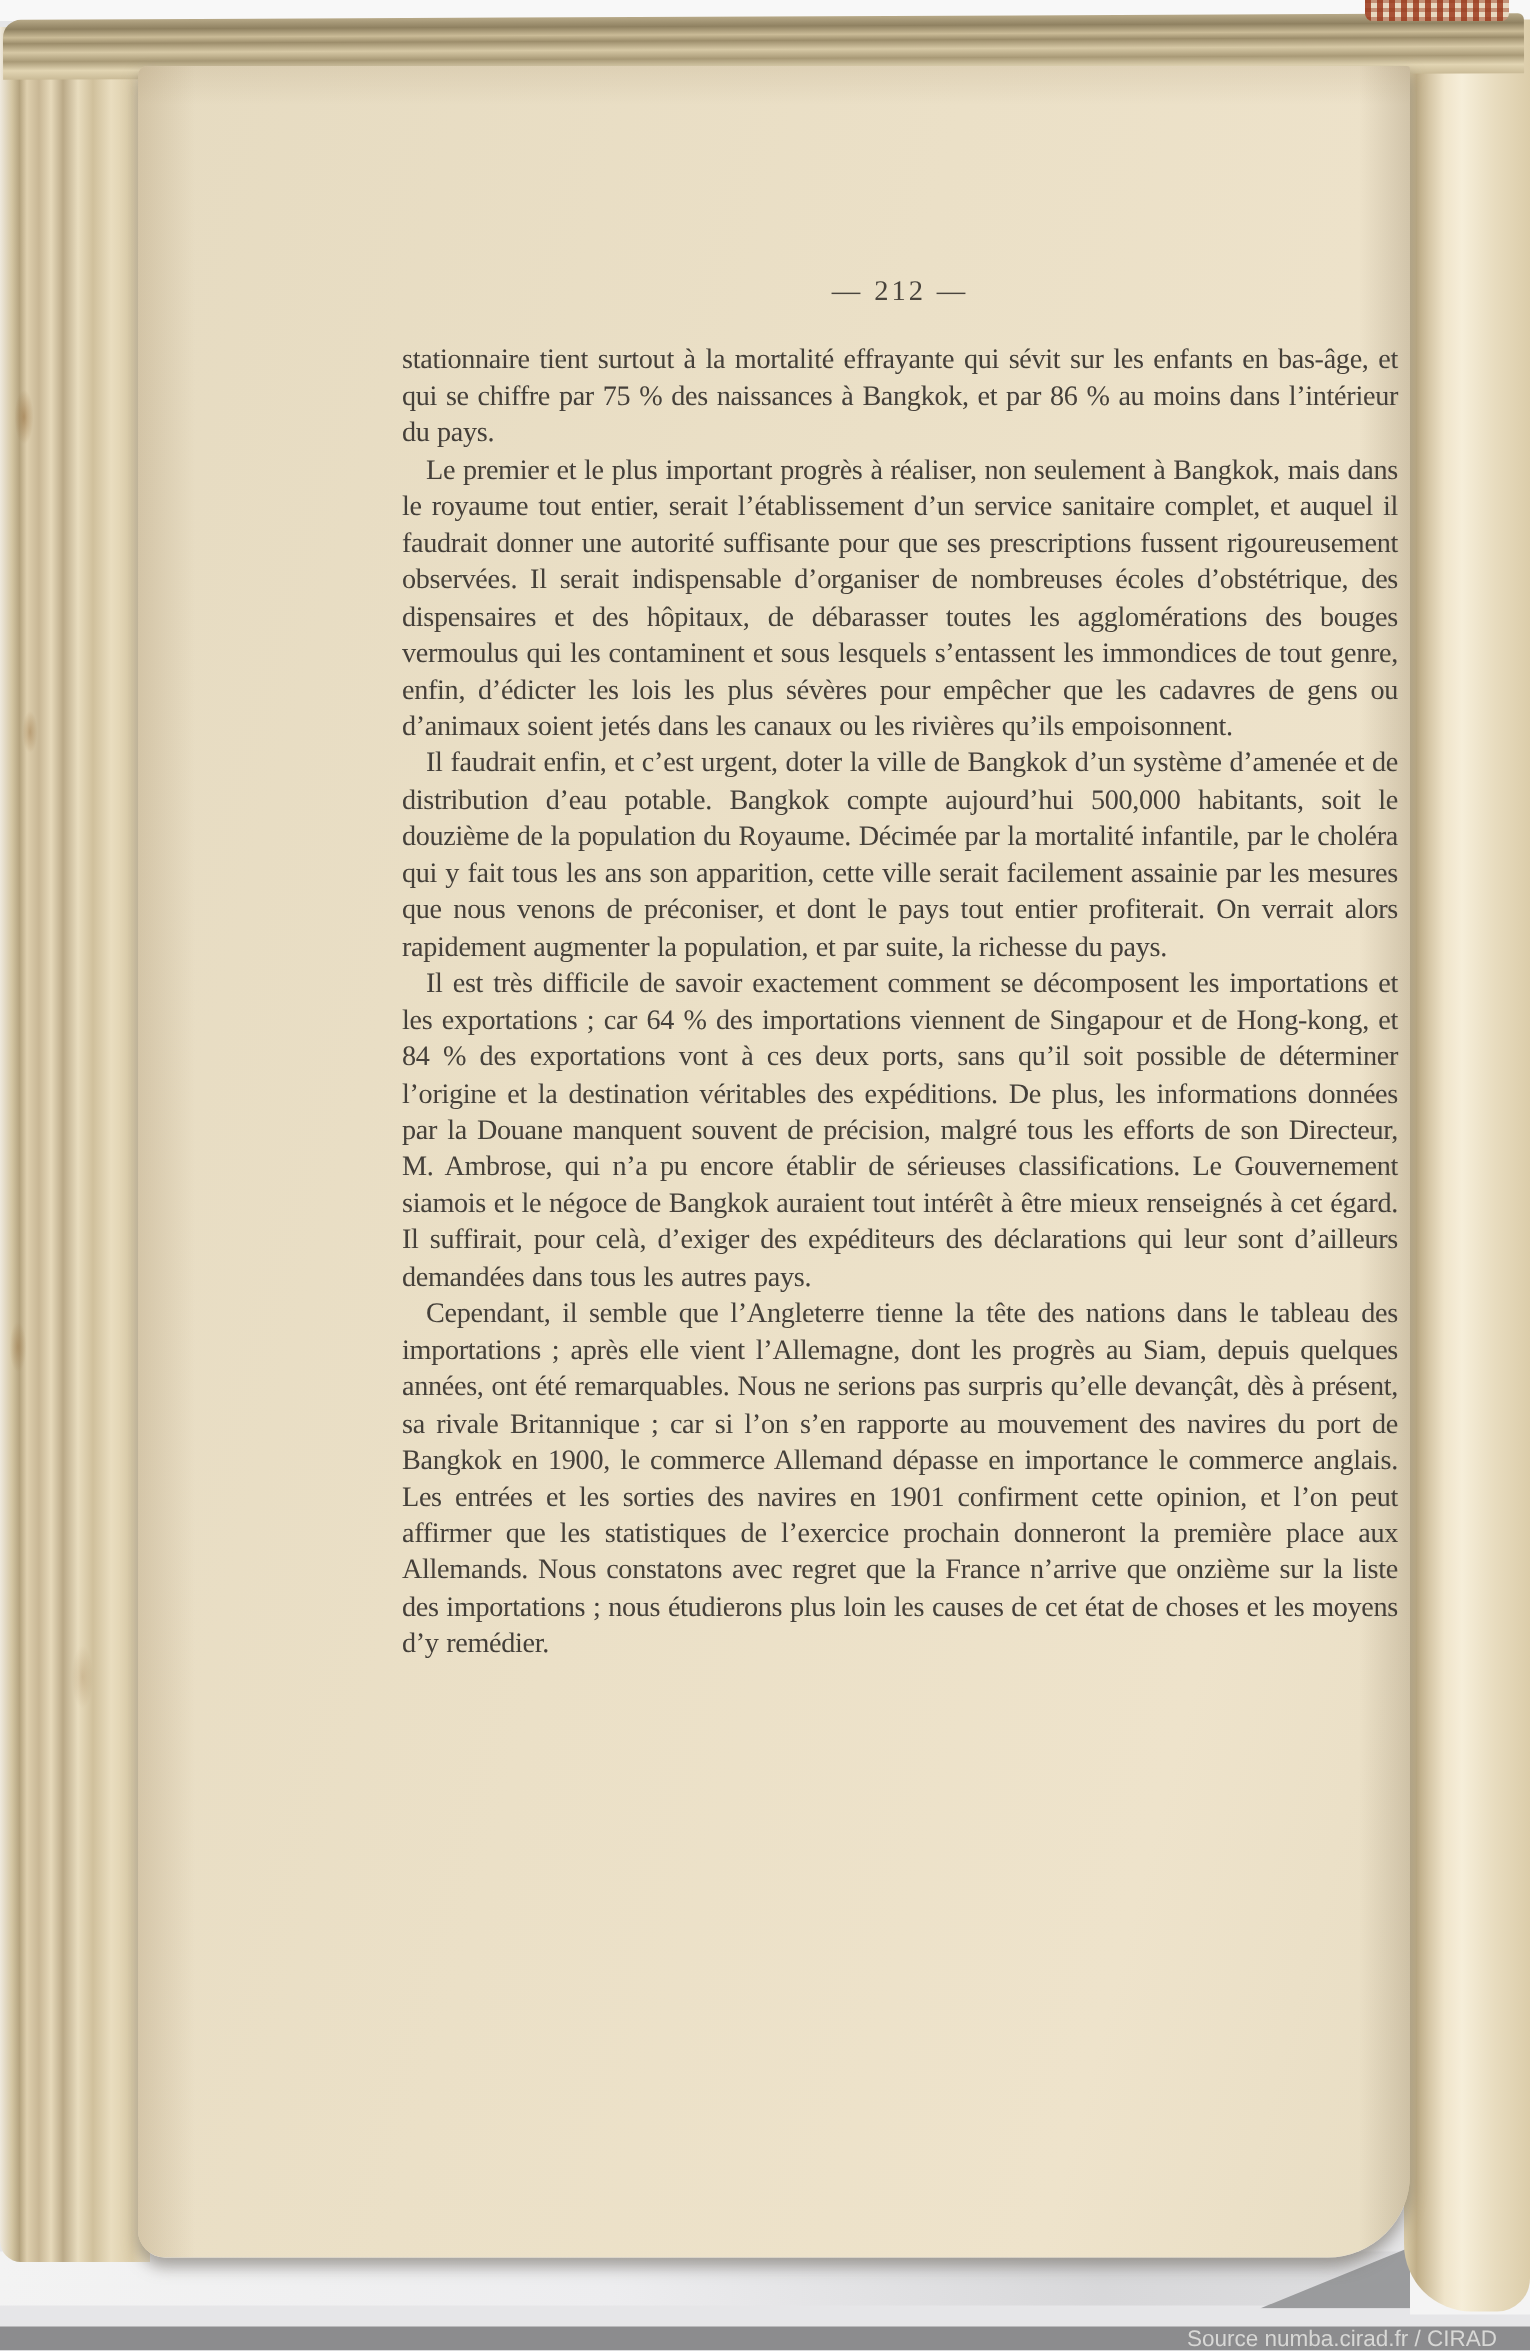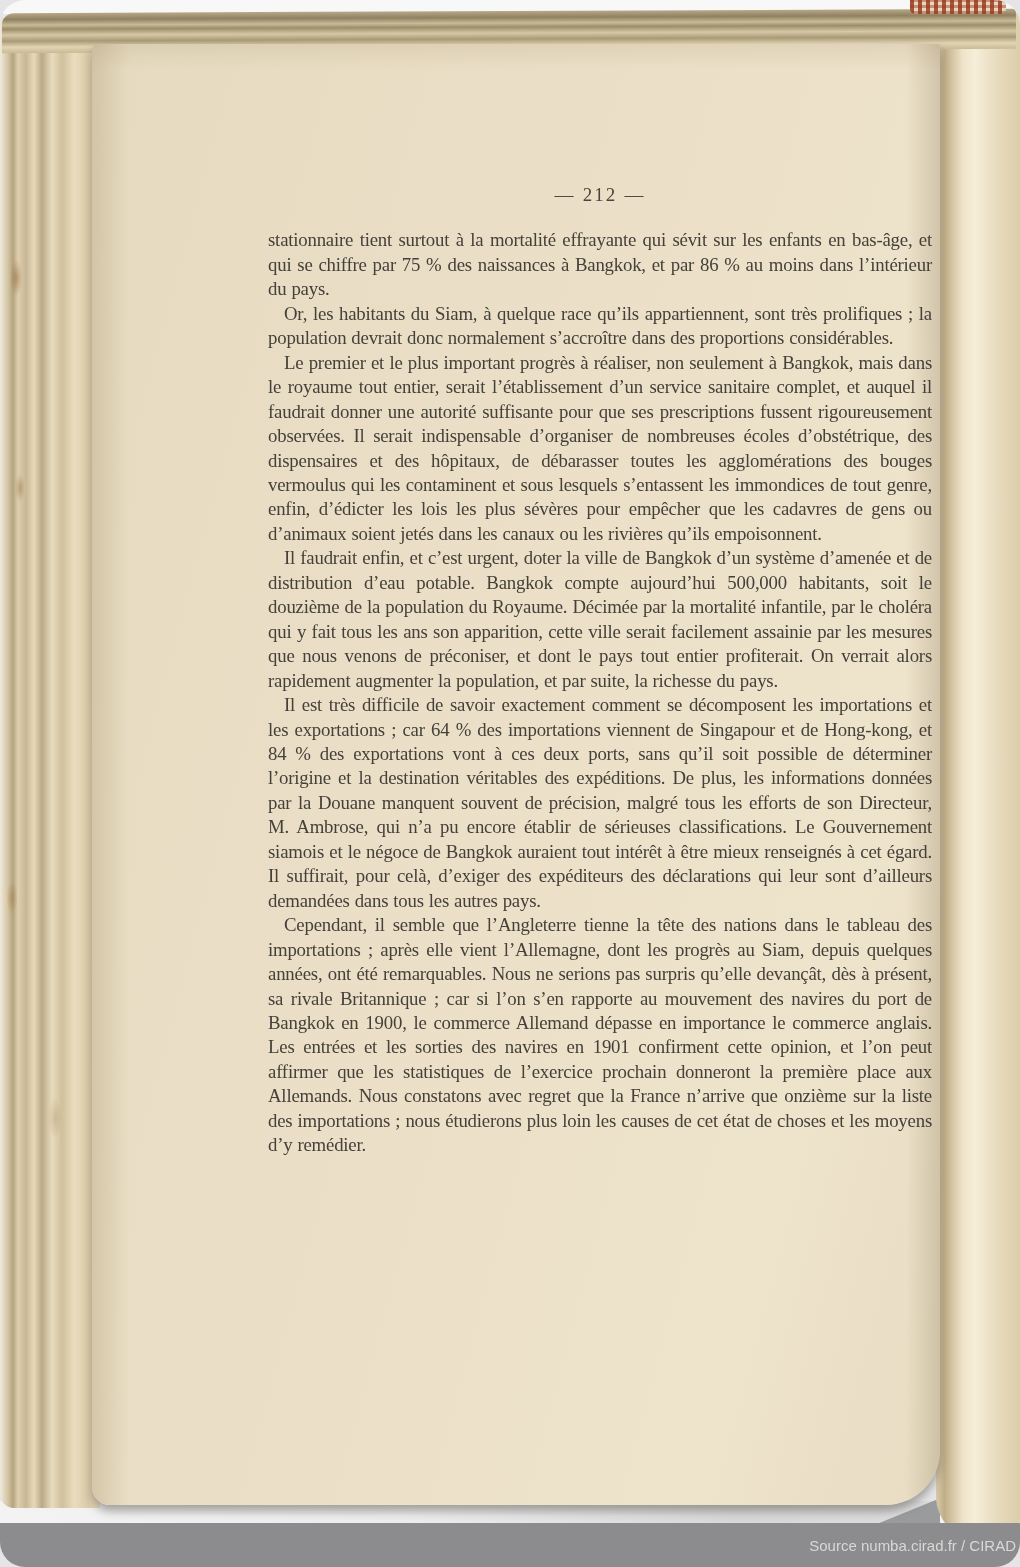--- a/index.html
+++ b/index.html
@@ -1,20 +1,19 @@
 <!DOCTYPE html>
 <html><head>
 <meta charset="utf-8">
 <style>
   html,body{margin:0;padding:0;background:#e5e5e7;}
   .scan{
     position:relative;width:1020px;height:1567px;overflow:hidden;
     background:#e6e6e8;
     font-family:"Liberation Serif","DejaVu Serif",serif;
-    border-radius:25px;
   }
   .scanner-bed-top{
     position:absolute;left:0;top:0;width:1020px;height:14px;background:#f8f8f8;
   }
   .below-page{
     position:absolute;left:0;right:0;bottom:30px;height:36px;
     background:linear-gradient(90deg,#f3f3f3 0%,#ededef 40%,#d8d8da 72%,#dfdfe1 100%);
   }
   .corner-highlight{
     position:absolute;right:0;bottom:24px;width:80px;height:48px;background:#f4f4f4;
@@ -72,22 +71,22 @@
     position:absolute;left:268px;top:183px;width:664px;
     color:#45403a;font-size:18.8px;line-height:24.45px;
     text-align:justify;letter-spacing:-.2px;word-spacing:.5px;
   }
   .page-number{
     text-align:center;letter-spacing:2px;margin:0 0 21px 0;font-size:19px;color:#49443d;
   }
   .content p{margin:0;text-indent:16px;}
   .content p.no-indent{text-indent:0;}
   .footer-bar{
-    position:absolute;left:0;right:0;bottom:0;height:44px;background:#8c8c8e;
-    display:flex;align-items:center;justify-content:flex-end;padding-right:4px;
+    position:absolute;left:0;right:0;bottom:0;height:16px;background:#8c8c8e;
+    display:flex;align-items:center;justify-content:flex-end;padding-right:22px;
     box-sizing:border-box;
     font-family:"Liberation Sans","DejaVu Sans",sans-serif;font-size:15px;color:#d8d8d6;
   }
 </style>
 </head>
 <body>
 
 <div class="scan">
 
   <div class="scanner-bed-top"></div>
@@ -101,21 +100,20 @@
   <div class="top-edges"></div>
   <div class="headband"></div>
 
   <div class="paper">
     <div class="paper-inner-shade"></div>
   </div>
 
   <div class="content">
     <div class="page-number">— 212 —</div>
     <p class="no-indent">stationnaire tient surtout à la mortalité effrayante qui sévit sur les enfants en bas-âge, et qui se chiffre par 75 % des naissances à Bangkok, et par 86 % au moins dans l’intérieur du pays.</p>
-    <p>Or, les habitants du Siam, à quelque race qu’ils appartiennent, sont très prolifiques ; la population devrait donc normalement s’accroître dans des proportions considérables.</p>
     <p>Le premier et le plus important progrès à réaliser, non seulement à Bangkok, mais dans le royaume tout entier, serait l’établissement d’un service sanitaire complet, et auquel il faudrait donner une autorité suffisante pour que ses prescriptions fussent rigoureusement observées. Il serait indispensable d’organiser de nombreuses écoles d’obstétrique, des dispensaires et des hôpitaux, de débarasser toutes les agglomérations des bouges vermoulus qui les contaminent et sous lesquels s’entassent les immondices de tout genre, enfin, d’édicter les lois les plus sévères pour empêcher que les cadavres de gens ou d’animaux soient jetés dans les canaux ou les rivières qu’ils empoisonnent.</p>
     <p>Il faudrait enfin, et c’est urgent, doter la ville de Bangkok d’un système d’amenée et de distribution d’eau potable. Bangkok compte aujourd’hui 500,000 habitants, soit le douzième de la population du Royaume. Décimée par la mortalité infantile, par le choléra qui y fait tous les ans son apparition, cette ville serait facilement assainie par les mesures que nous venons de préconiser, et dont le pays tout entier profiterait. On verrait alors rapidement augmenter la population, et par suite, la richesse du pays.</p>
     <p>Il est très difficile de savoir exactement comment se décomposent les importations et les exportations ; car 64 % des importations viennent de Singapour et de Hong-kong, et 84 % des exportations vont à ces deux ports, sans qu’il soit possible de déterminer l’origine et la destination véritables des expéditions. De plus, les informations données par la Douane manquent souvent de précision, malgré tous les efforts de son Directeur, M. Ambrose, qui n’a pu encore établir de sérieuses classifications. Le Gouvernement siamois et le négoce de Bangkok auraient tout intérêt à être mieux renseignés à cet égard. Il suffirait, pour celà, d’exiger des expéditeurs des déclarations qui leur sont d’ailleurs demandées dans tous les autres pays.</p>
     <p>Cependant, il semble que l’Angleterre tienne la tête des nations dans le tableau des importations ; après elle vient l’Allemagne, dont les progrès au Siam, depuis quelques années, ont été remarquables. Nous ne serions pas surpris qu’elle devançât, dès à présent, sa rivale Britannique ; car si l’on s’en rapporte au mouvement des navires du port de Bangkok en 1900, le commerce Allemand dépasse en importance le commerce anglais. Les entrées et les sorties des navires en 1901 confirment cette opinion, et l’on peut affirmer que les statistiques de l’exercice prochain donneront la première place aux Allemands. Nous constatons avec regret que la France n’arrive que onzième sur la liste des importations ; nous étudierons plus loin les causes de cet état de choses et les moyens d’y remédier.</p>
   </div>
 
   <div class="footer-bar">
     <span>Source numba.cirad.fr / CIRAD</span>
   </div>
 

